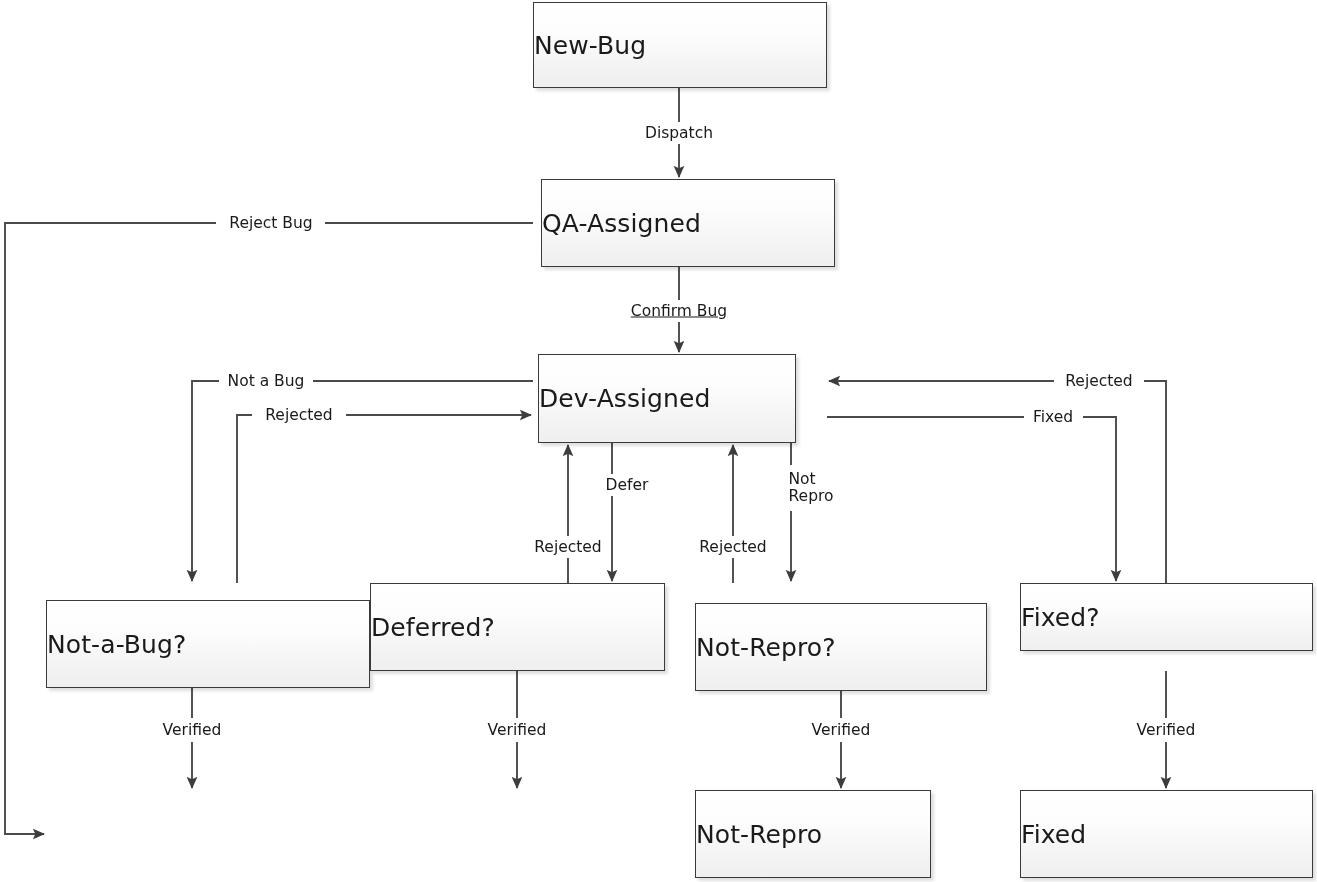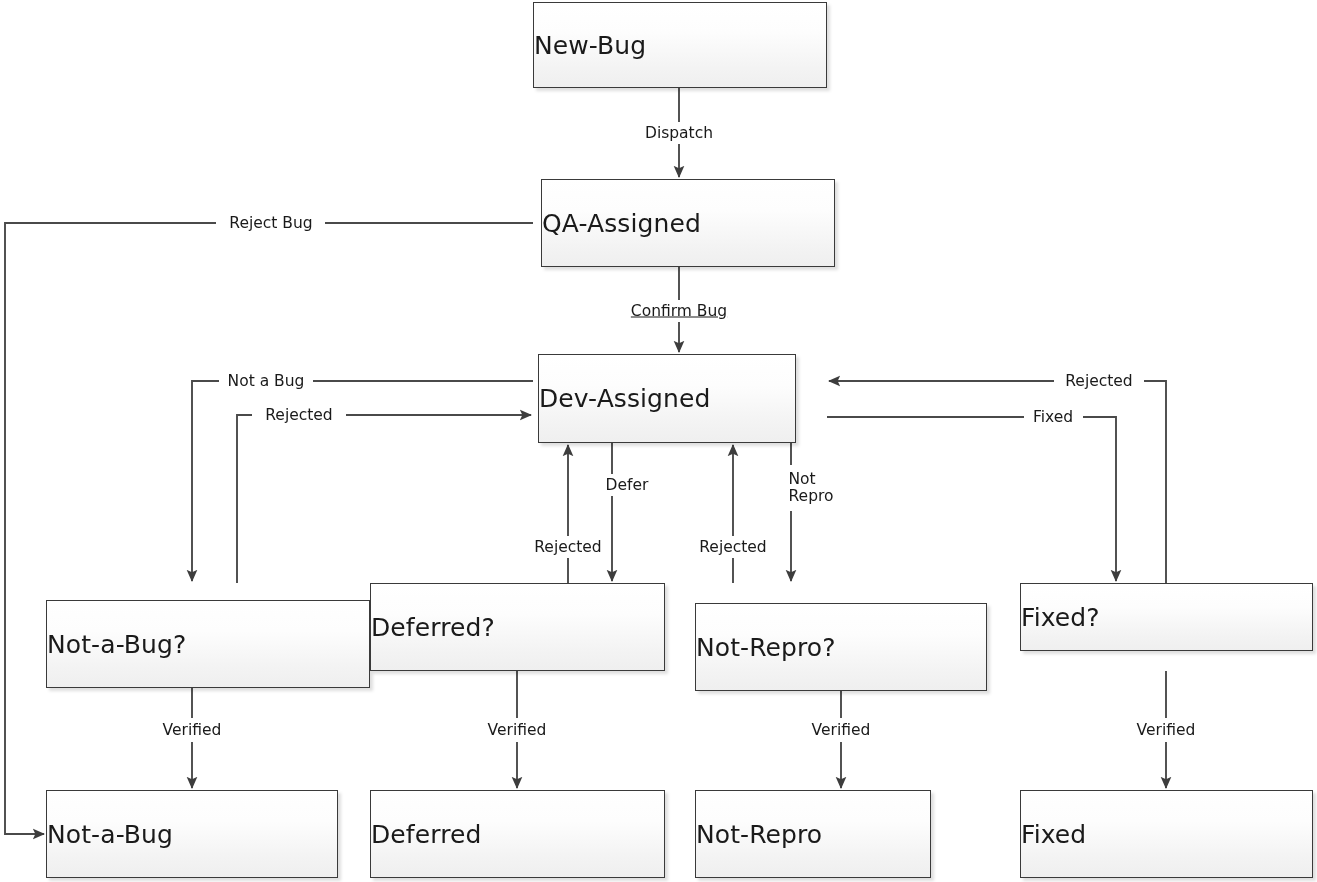--- a/index.html
+++ b/index.html
@@ -133,26 +133,20 @@
   <div class="node" style="left:370px;top:583px;width:295px;height:88px;">
     <span class="node-label">Deferred?</span>
   </div>
   <div class="node" style="left:695px;top:583px;width:292px;height:88px;margin-top:20px;">
     <span class="node-label">Not-Repro?</span>
   </div>
   <div class="node" style="left:1020px;top:583px;width:293px;height:68px;">
     <span class="node-label">Fixed?</span>
   </div>
 
-  <div class="node" style="left:46px;top:790px;width:292px;height:88px;">
-    <span class="node-label">Not-a-Bug</span>
-  </div>
-  <div class="node" style="left:370px;top:790px;width:295px;height:88px;">
-    <span class="node-label">Deferred</span>
-  </div>
   <div class="node" style="left:695px;top:790px;width:236px;height:88px;">
     <span class="node-label">Not-Repro</span>
   </div>
   <div class="node" style="left:1020px;top:790px;width:293px;height:88px;">
     <span class="node-label">Fixed</span>
   </div>
 
   <div class="edge-label" style="left:679px;top:133px;">Dispatch</div>
   <div class="edge-label" style="left:271px;top:223px;">Reject Bug</div>
   <div class="edge-label" style="left:679px;top:311px;text-decoration:underline;">Confirm Bug</div>

